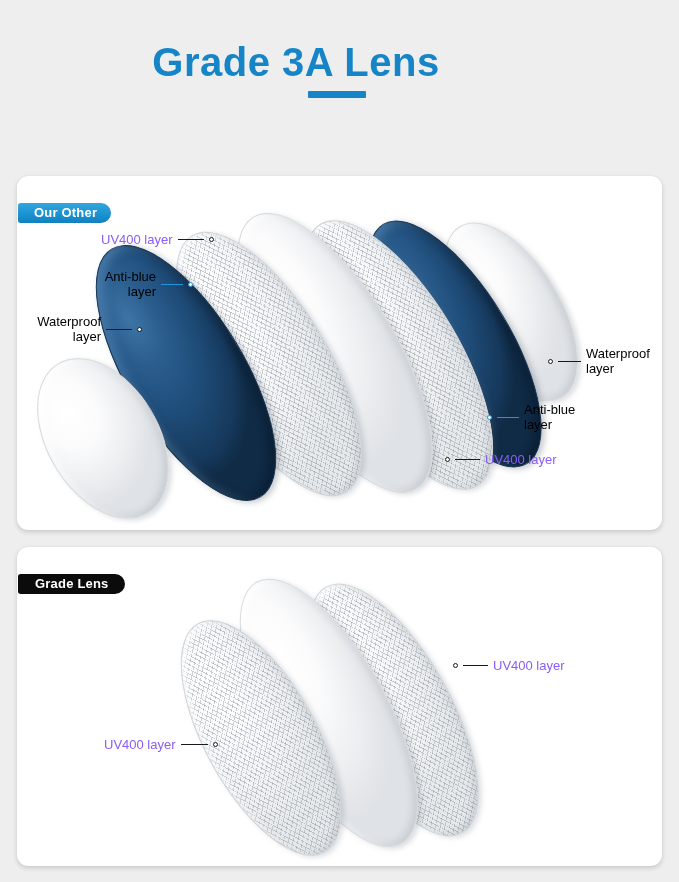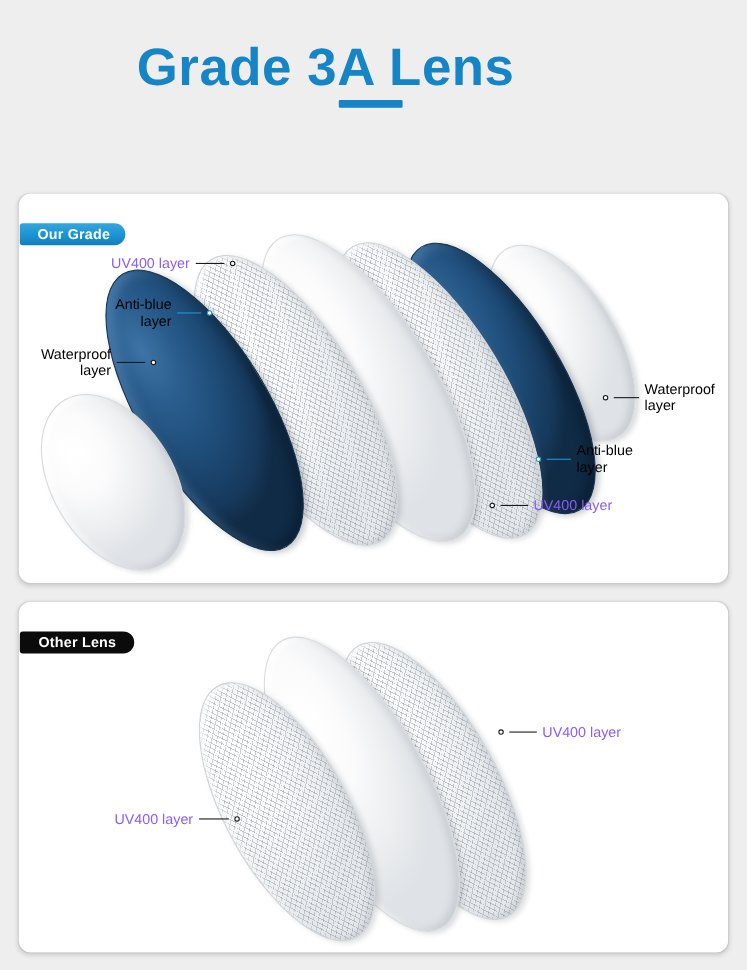--- a/index.html
+++ b/index.html
@@ -25,21 +25,21 @@
     height: 172px;
     background: #eeeeee;
   }
 
   #page-title {
     position: absolute;
     left: 0;
     top: 38px;
     width: 592px;
     text-align: center;
-    font-size: 48px;
+    font-size: 40px;
     font-weight: bold;
     color: #1585c8;
     letter-spacing: 0.5px;
     line-height: 48px;
     white-space: nowrap;
   }
 
   #title-underline {
     position: absolute;
     left: 308px;
@@ -261,21 +261,21 @@
     </div>
 
     <div class="leader right-side" style="left:428px; top:276px; z-index:20;">
       <span class="leader-dot"></span>
       <span class="leader-line" style="width:25px; margin:0 5px;"></span>
       <span class="leader-text">UV400 layer</span>
     </div>
 
   </div>
 
-  <div class="badge" id="badge-our-lens" style="z-index:30;">Our Grade</div>
+  <div class="badge" id="badge-our-lens" style="z-index:30;">Our Other</div>
 </div>
 
 <div class="panel" id="panel-other-lens">
 
   <div class="lens-stage">
 
     <div class="lens lens-mesh" style="left:188px; top:60px; width:112px; height:262px; transform:rotate(-29deg); z-index:3;"></div>
 
     <div class="lens lens-white" style="left:253px; top:16px; width:118px; height:300px; transform:rotate(-29deg); z-index:2;"></div>
 
@@ -288,14 +288,14 @@
     </div>
 
     <div class="leader right-side" style="left:436px; top:111px; z-index:20;">
       <span class="leader-dot"></span>
       <span class="leader-line" style="width:25px; margin:0 5px;"></span>
       <span class="leader-text">UV400 layer</span>
     </div>
 
   </div>
 
-  <div class="badge" id="badge-other-lens" style="z-index:30;">Other Lens</div>
+  <div class="badge" id="badge-other-lens" style="z-index:30;">Grade Lens</div>
 </div>
 
 </body></html>

